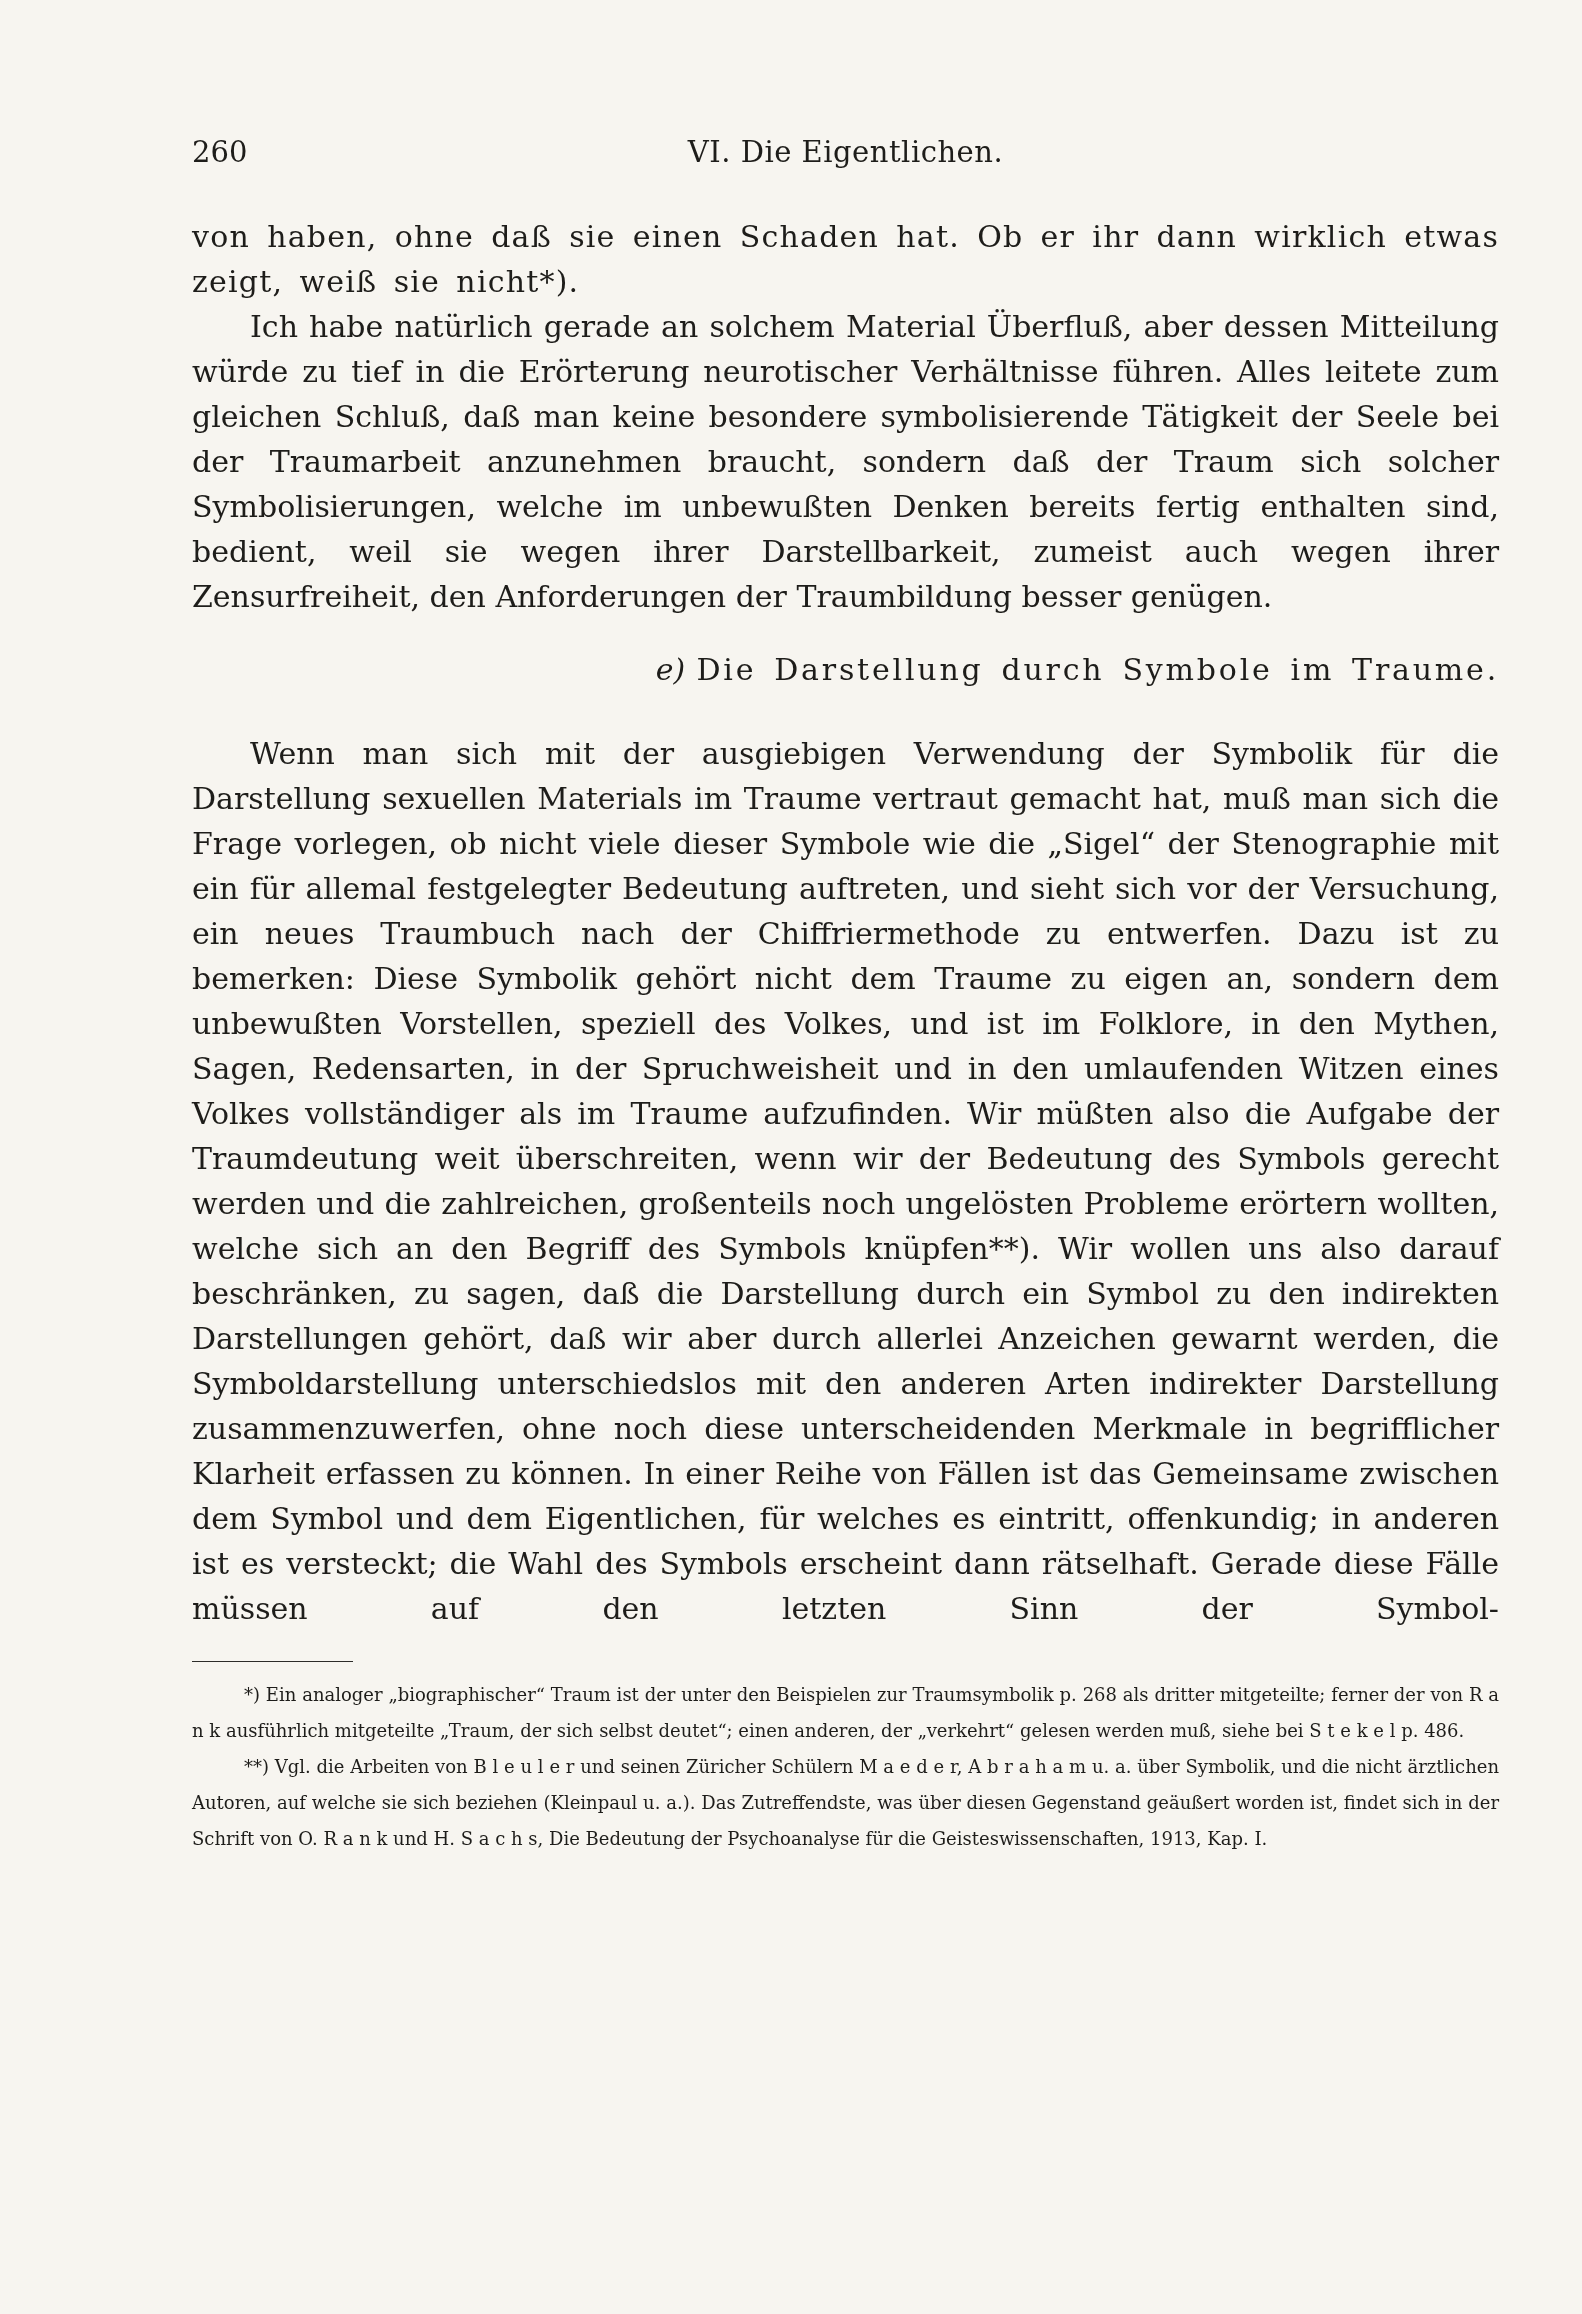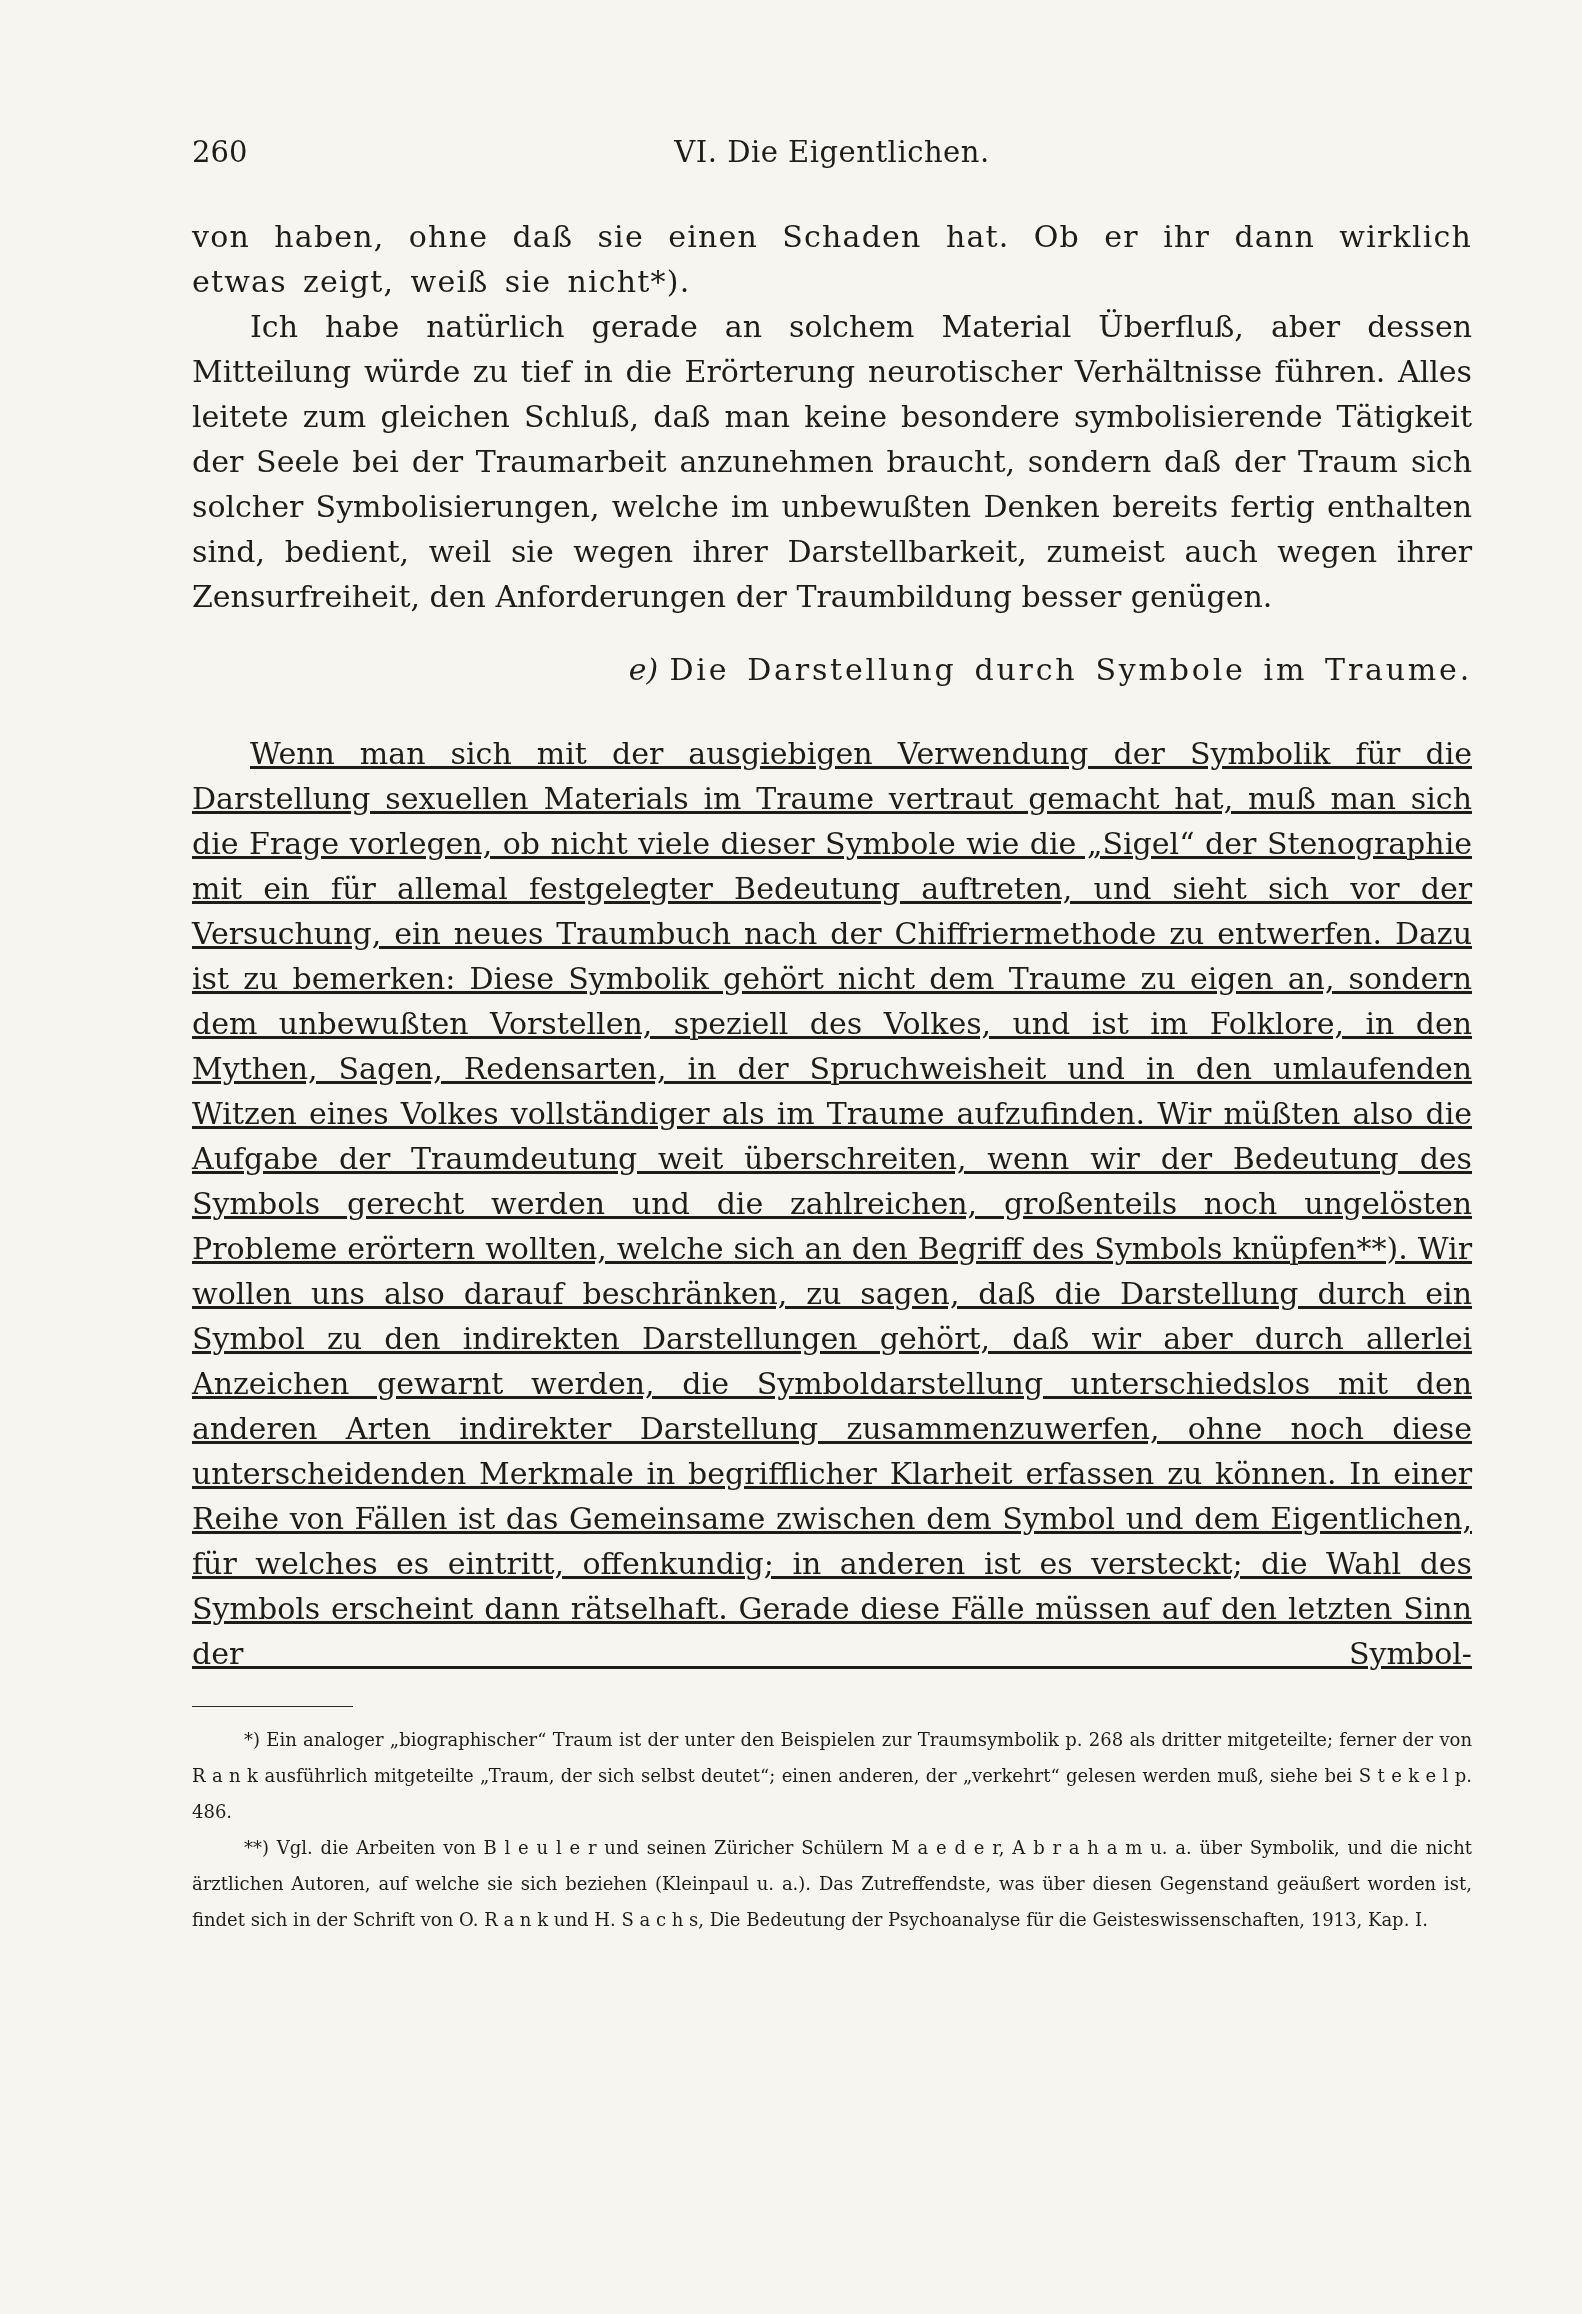--- a/index.html
+++ b/index.html
@@ -11,21 +11,21 @@
     height: 2314px;
     background: #f7f5f0;
     font-family: "DejaVu Serif", "Liberation Serif", serif;
     color: #1e1d1a;
   }
   .page {
     position: relative;
     width: 1582px;
     height: 2314px;
     box-sizing: border-box;
-    padding: 131px 110px 0 192px;
+    padding: 131px 83px 0 192px;
     overflow: hidden;
   }
   .page-header {
     position: relative;
     font-size: 29px;
     line-height: 42px;
     margin-bottom: 41px;
     text-align: center;
   }
   .page-number {
@@ -46,21 +46,20 @@
   }
   .para.indent {
     text-indent: 58px;
   }
   .para.loose {
     letter-spacing: 1.2px;
     word-spacing: 5.6px;
   }
   .para.justify-last {
     text-align-last: justify;
-    text-decoration: underline;
   }
   .section-heading {
     text-align: right;
     margin: 28px 0 39px 0;
     letter-spacing: 2.8px;
     word-spacing: 5.6px;
   }
   .heading-line {
     line-height: 45px;
   }

